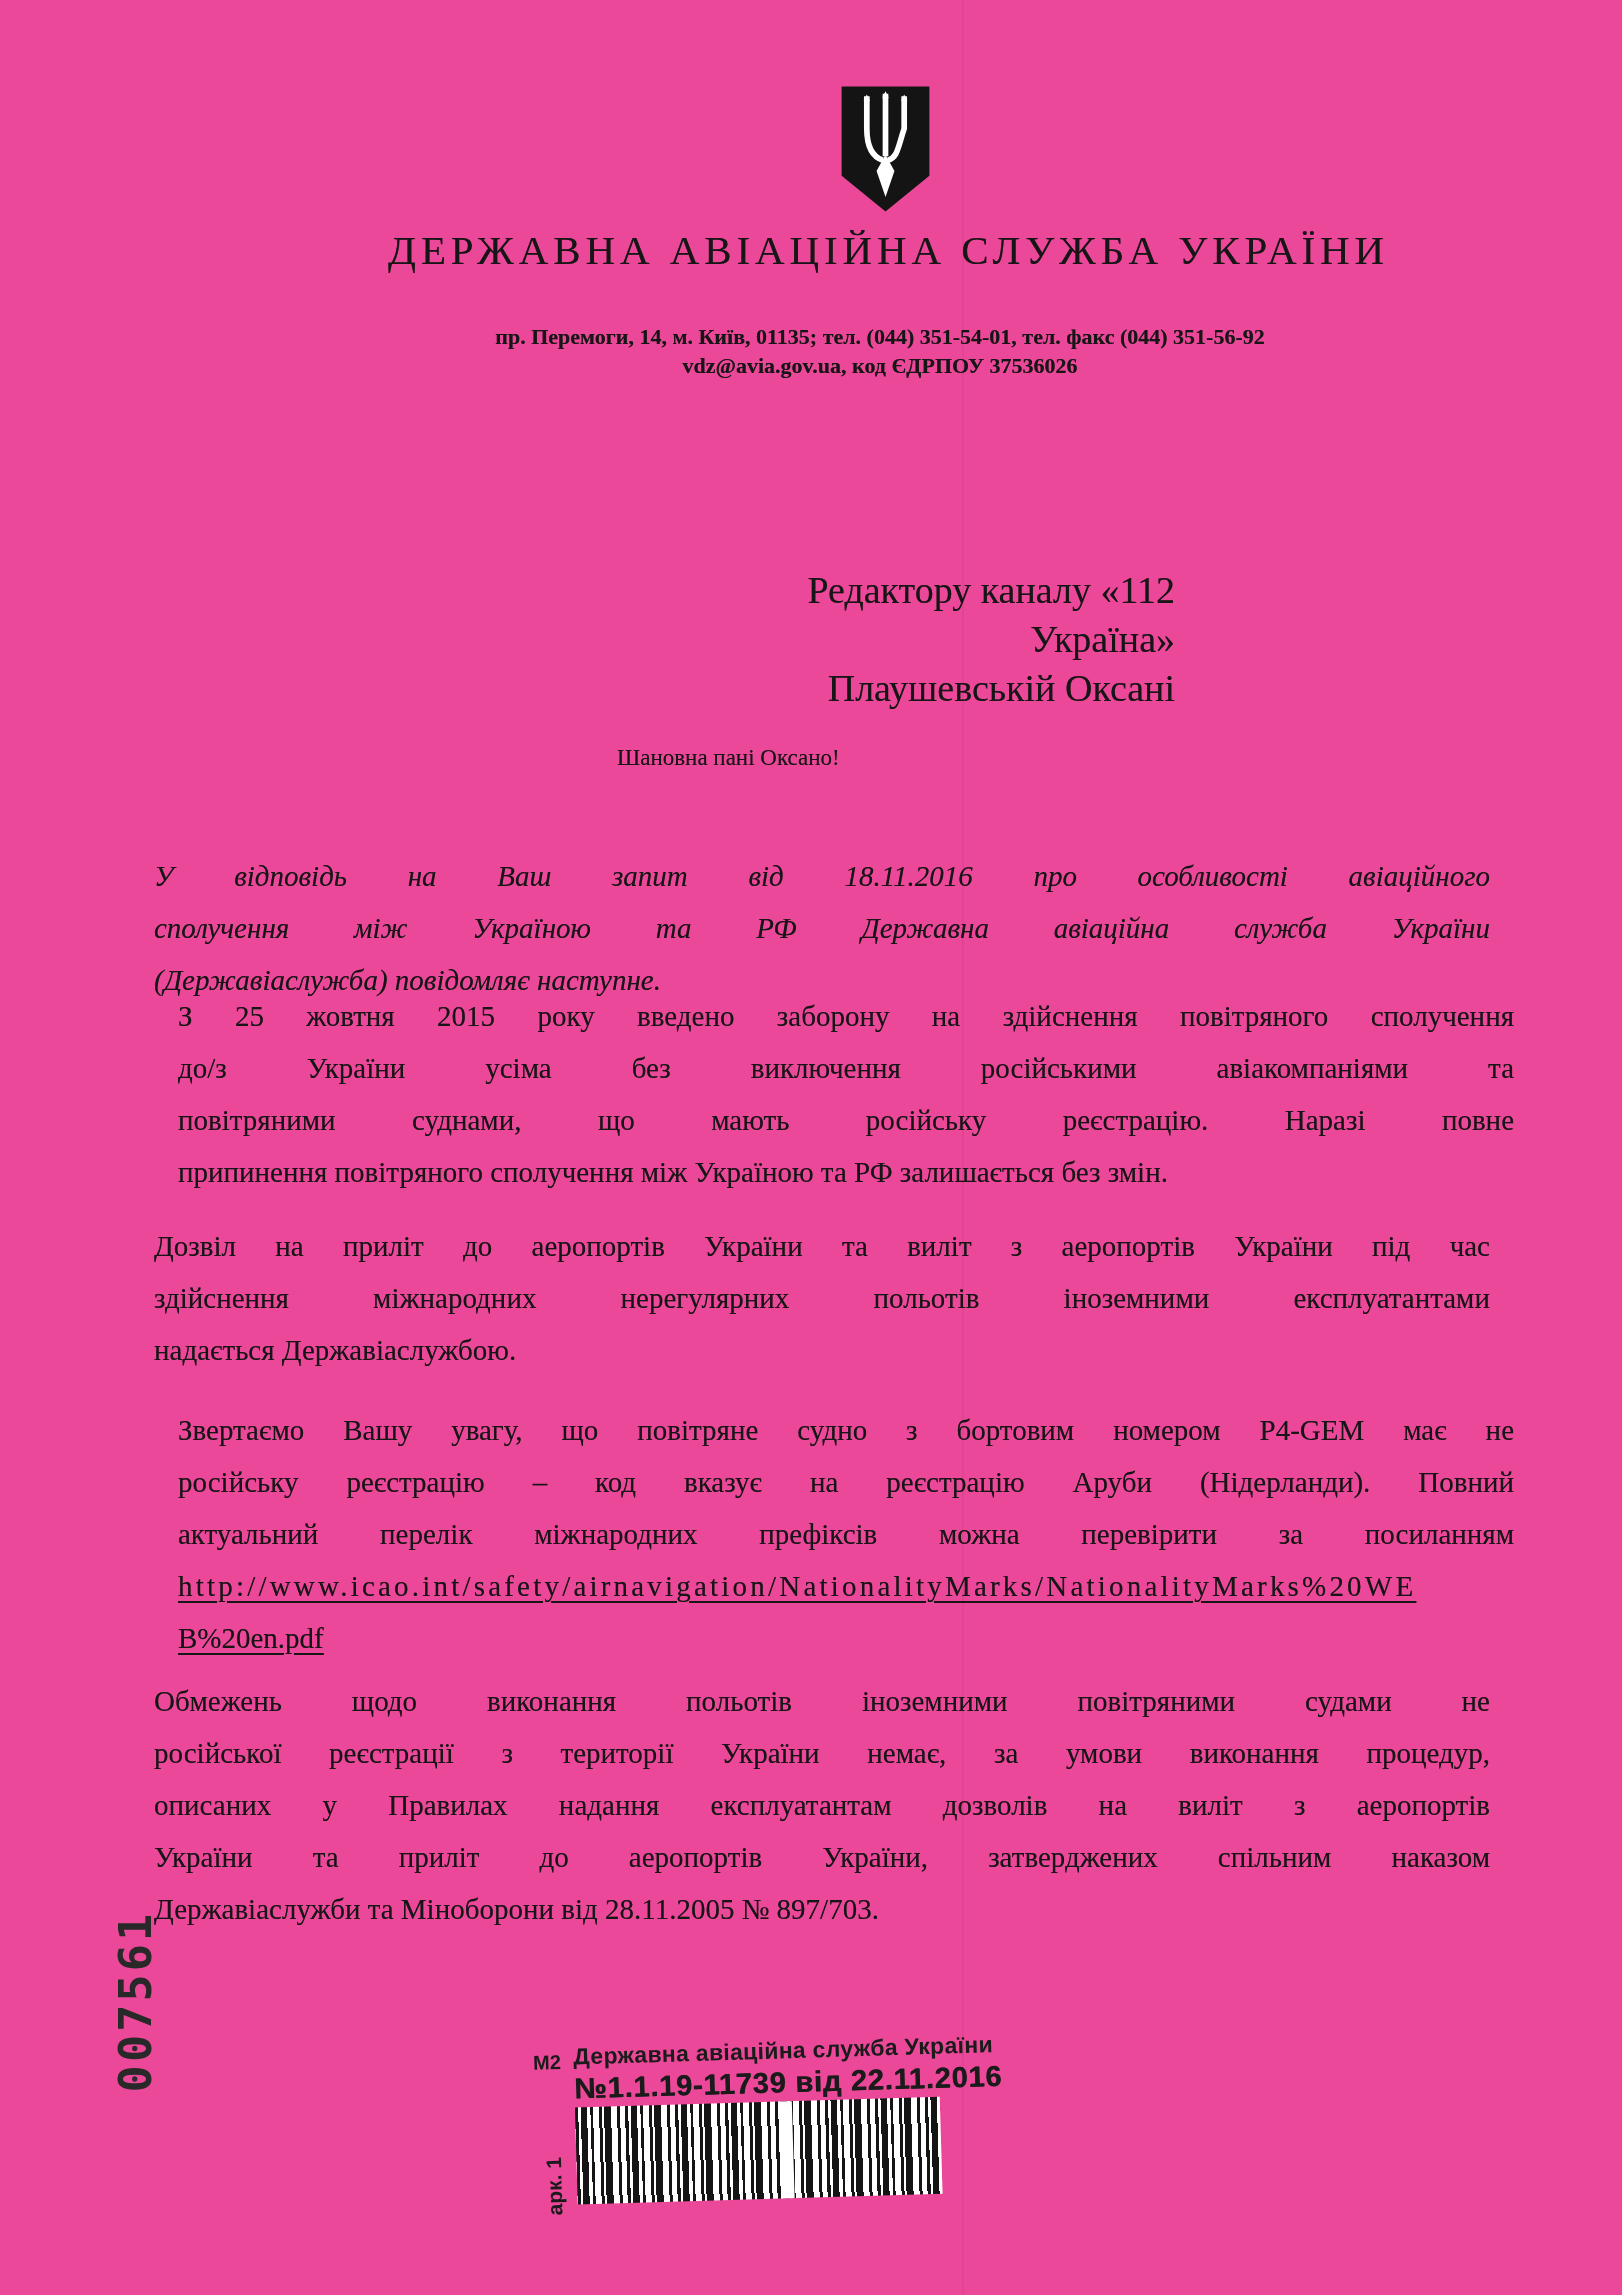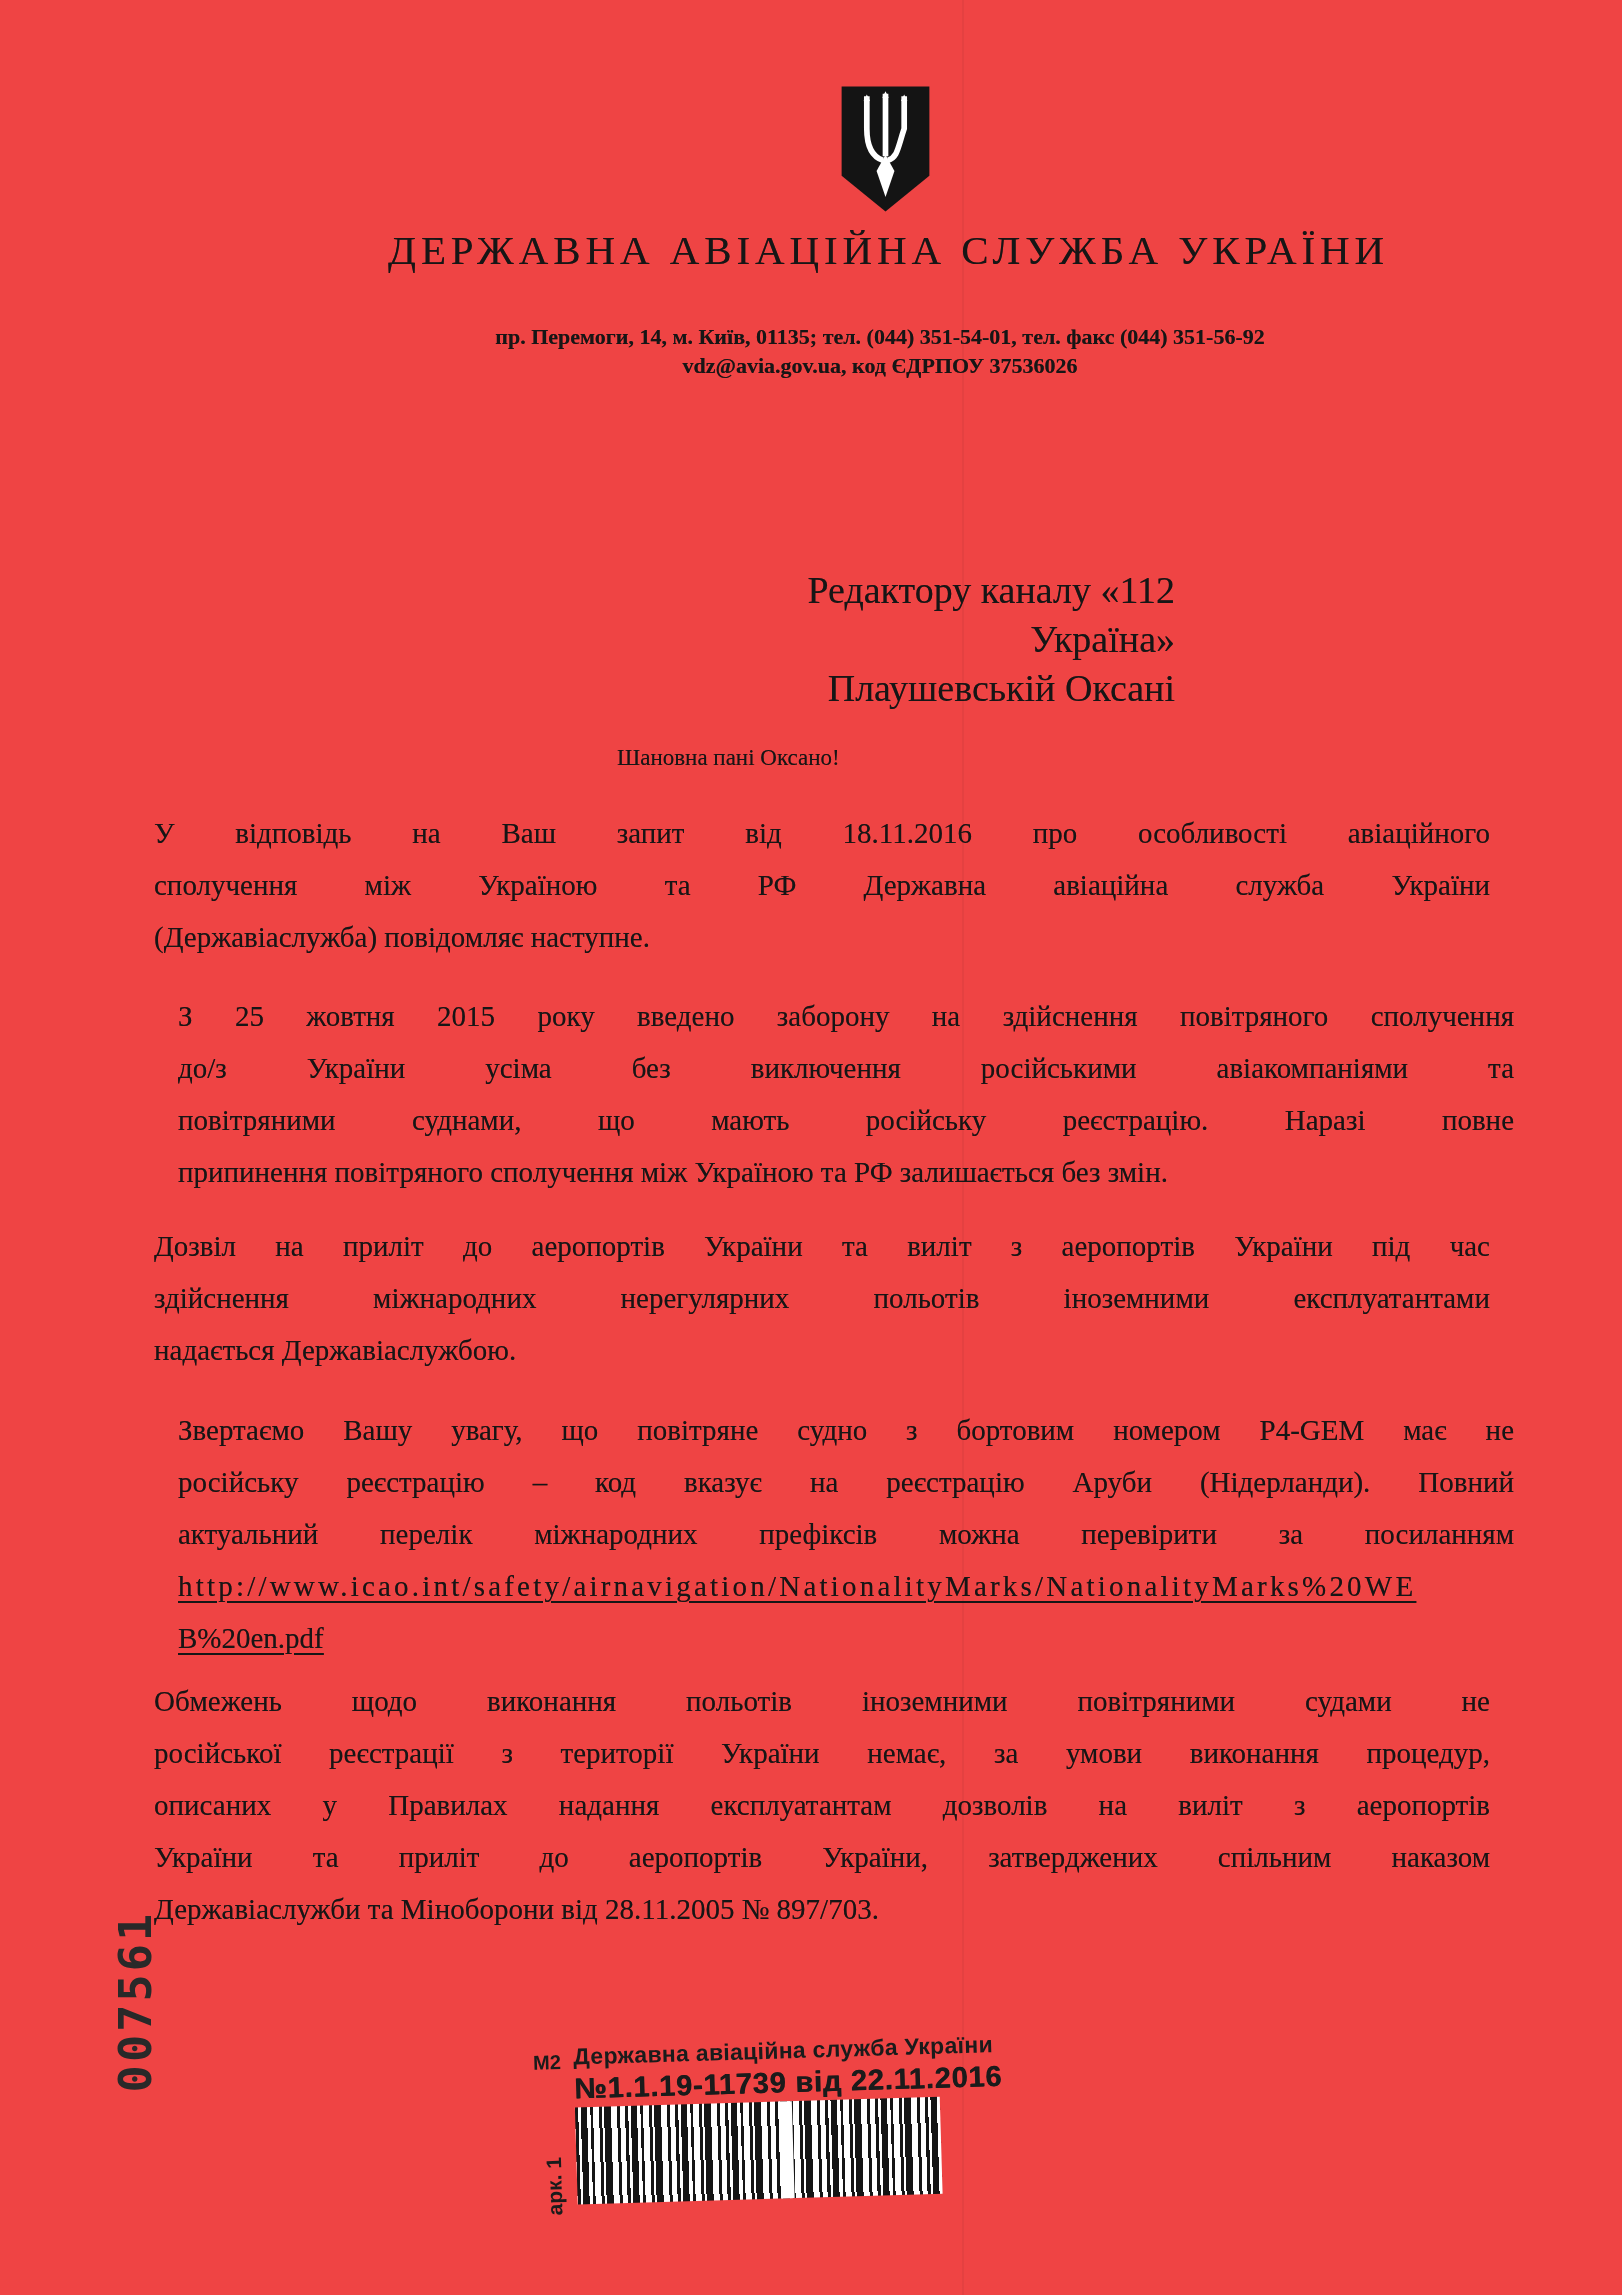--- a/index.html
+++ b/index.html
@@ -1,17 +1,17 @@
 <!DOCTYPE html>
 <html style="font-size:13px"><head>
 <meta charset="utf-8">
 <style>
   html,body{margin:0;padding:0;background:#e8e8e8;}
   .page{
-    position:relative;width:1623px;height:2295px;background:#ef4444;
+    position:relative;width:1623px;height:2295px;background:#ec4899;
     font-family:"Liberation Serif", serif;color:#161616;overflow:hidden;
     text-shadow:0 0 0.5px rgba(0,0,0,0.45);
   }
   
   .scan-artifact{position:absolute;left:962px;top:0;width:1.6px;height:2295px;background:rgba(0,0,0,0.045);}
 
   
   .emblem{position:absolute;left:840px;top:84px;width:91px;height:130px;}
   .org-name{
     position:absolute;top:226px;left:154px;right:0;text-align:center;
@@ -22,21 +22,21 @@
   .addr2{top:353px;}
 
   
   .recipient{position:absolute;left:769px;top:566px;width:406px;text-align:right;font-size:38px;line-height:49px;}
 
   
   .salutation{position:absolute;left:617px;top:733px;font-size:23px;line-height:49px;}
 
   
   .para{position:absolute;left:154px;width:1336px;font-size:29px;line-height:52px;}
-  .p1{top:807px;}
+  .p1{top:850px;font-style:italic;}
   .p2{top:990px;margin-left:24px;}
   .p3{top:1220px;}
   .p4{top:1404px;margin-left:24px;}
   .p5{top:1675px;}
   .line{text-align:justify;text-align-last:justify;}
   .line.last{text-align-last:left;}
   .line.url{text-decoration:underline;text-underline-offset:4.9px;text-decoration-thickness:2.4px;}
   .line.url:not(.last){letter-spacing:3.2px;}
 
   

